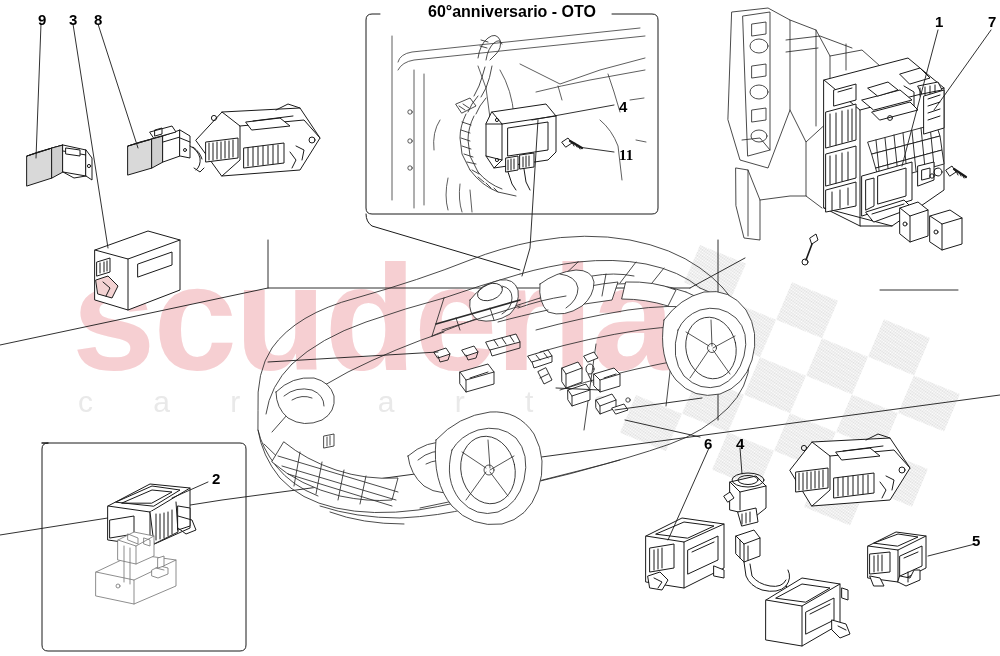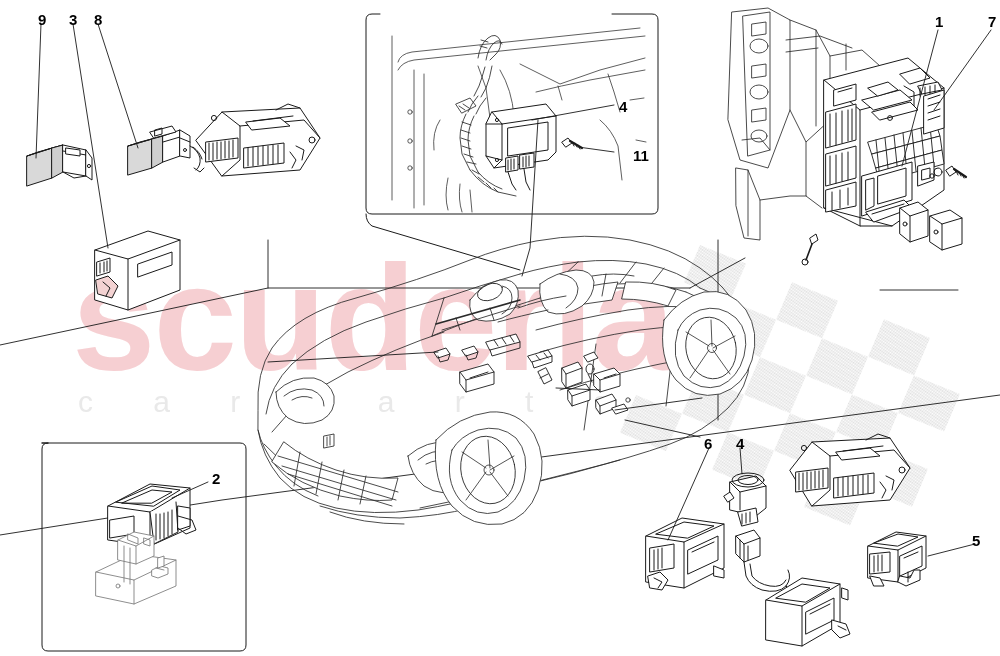--- a/index.html
+++ b/index.html
@@ -579,26 +579,27 @@
     </g>
 
     <g stroke-width="0.9">
       <path d="M709,448 L668,540"></path>
       <path d="M740,448 L742,474"></path>
       <path d="M975,544 L928,556"></path>
     </g>
 
   </svg>
 
+  <div class="title-text" style="left:428px;top:4px;">60°anniversario - OTO</div>
 
   <div class="callout-num" style="left:38px;top:12px;">9</div>
   <div class="callout-num" style="left:69px;top:12px;">3</div>
   <div class="callout-num" style="left:94px;top:12px;">8</div>
   <div class="callout-num" style="left:935px;top:14px;">1</div>
   <div class="callout-num" style="left:988px;top:14px;">7</div>
   <div class="callout-num" style="left:619px;top:99px;">4</div>
-  <div class="callout-num" style="left:633px;top:148px;">11</div>
+  <div class="callout-num" style="left:619px;top:148px;font-family:Liberation Serif, serif;">11</div>
   <div class="callout-num" style="left:212px;top:471px;">2</div>
   <div class="callout-num" style="left:704px;top:436px;">6</div>
   <div class="callout-num" style="left:736px;top:436px;">4</div>
   <div class="callout-num" style="left:972px;top:533px;">5</div>
 
 </div>
 
 </body></html>

